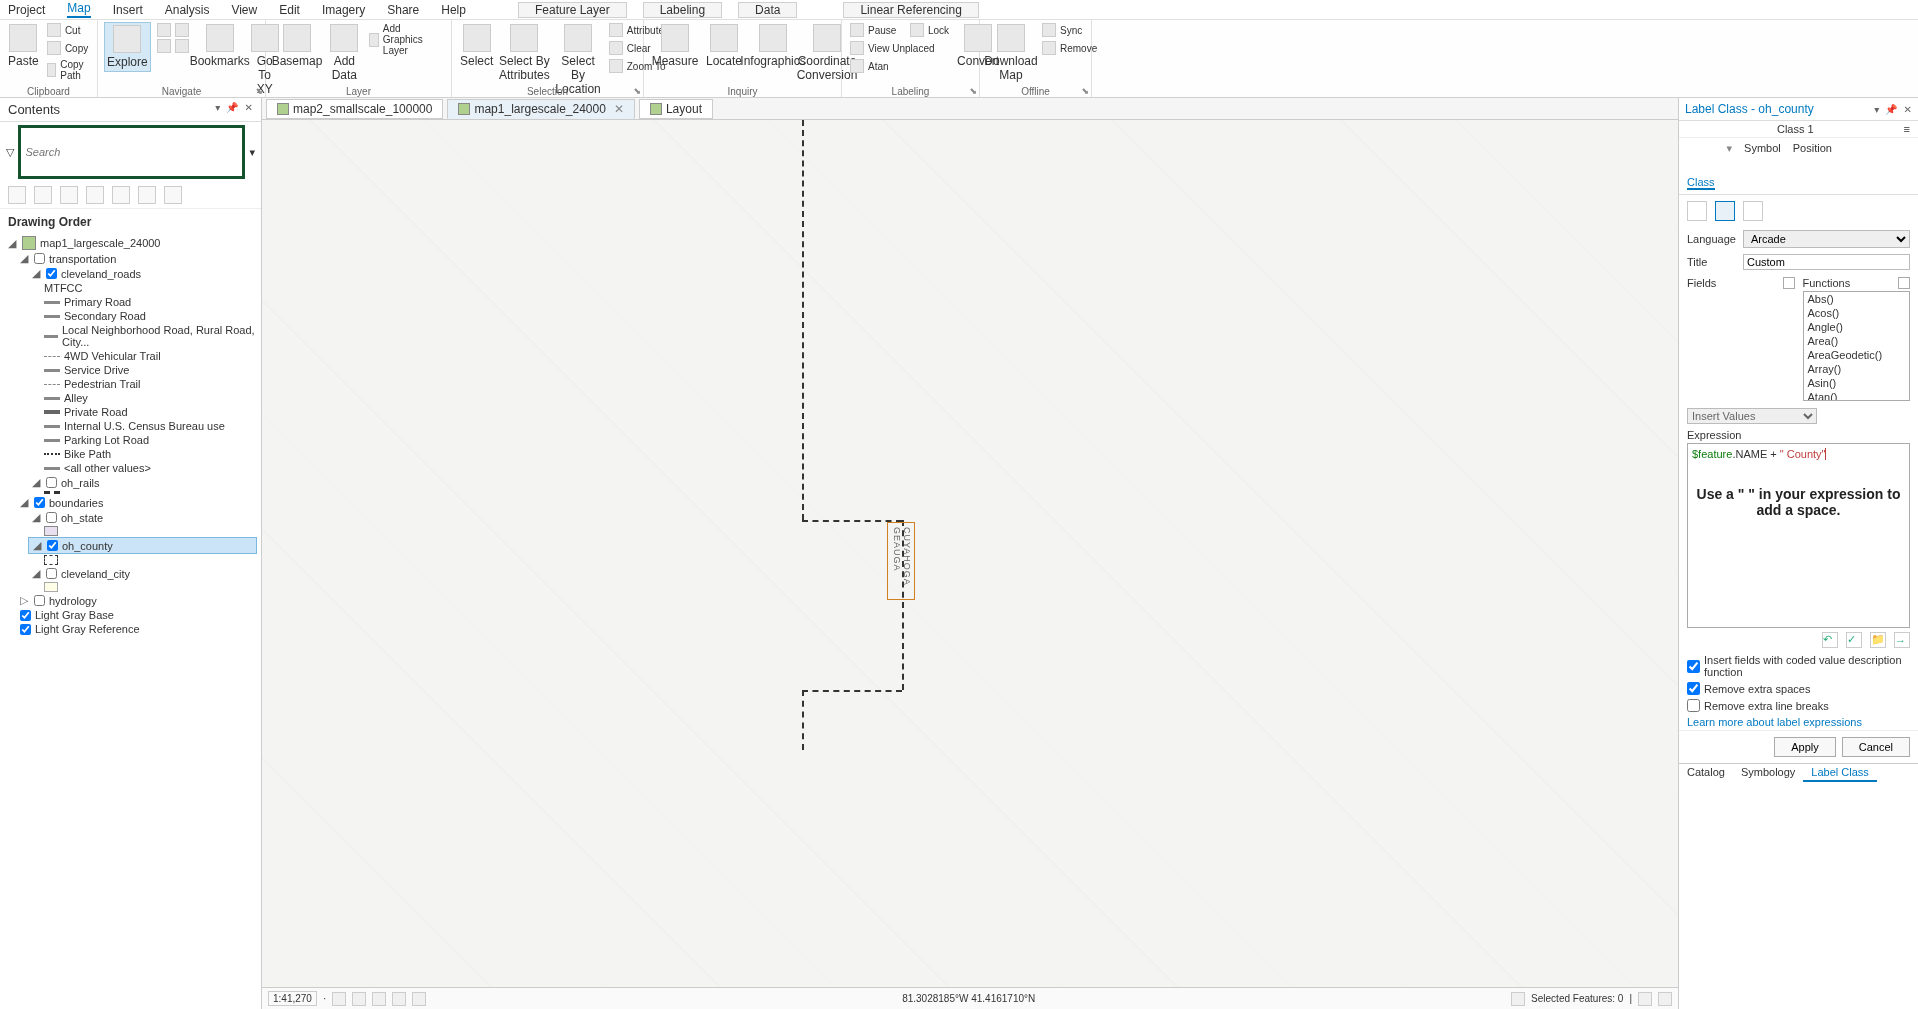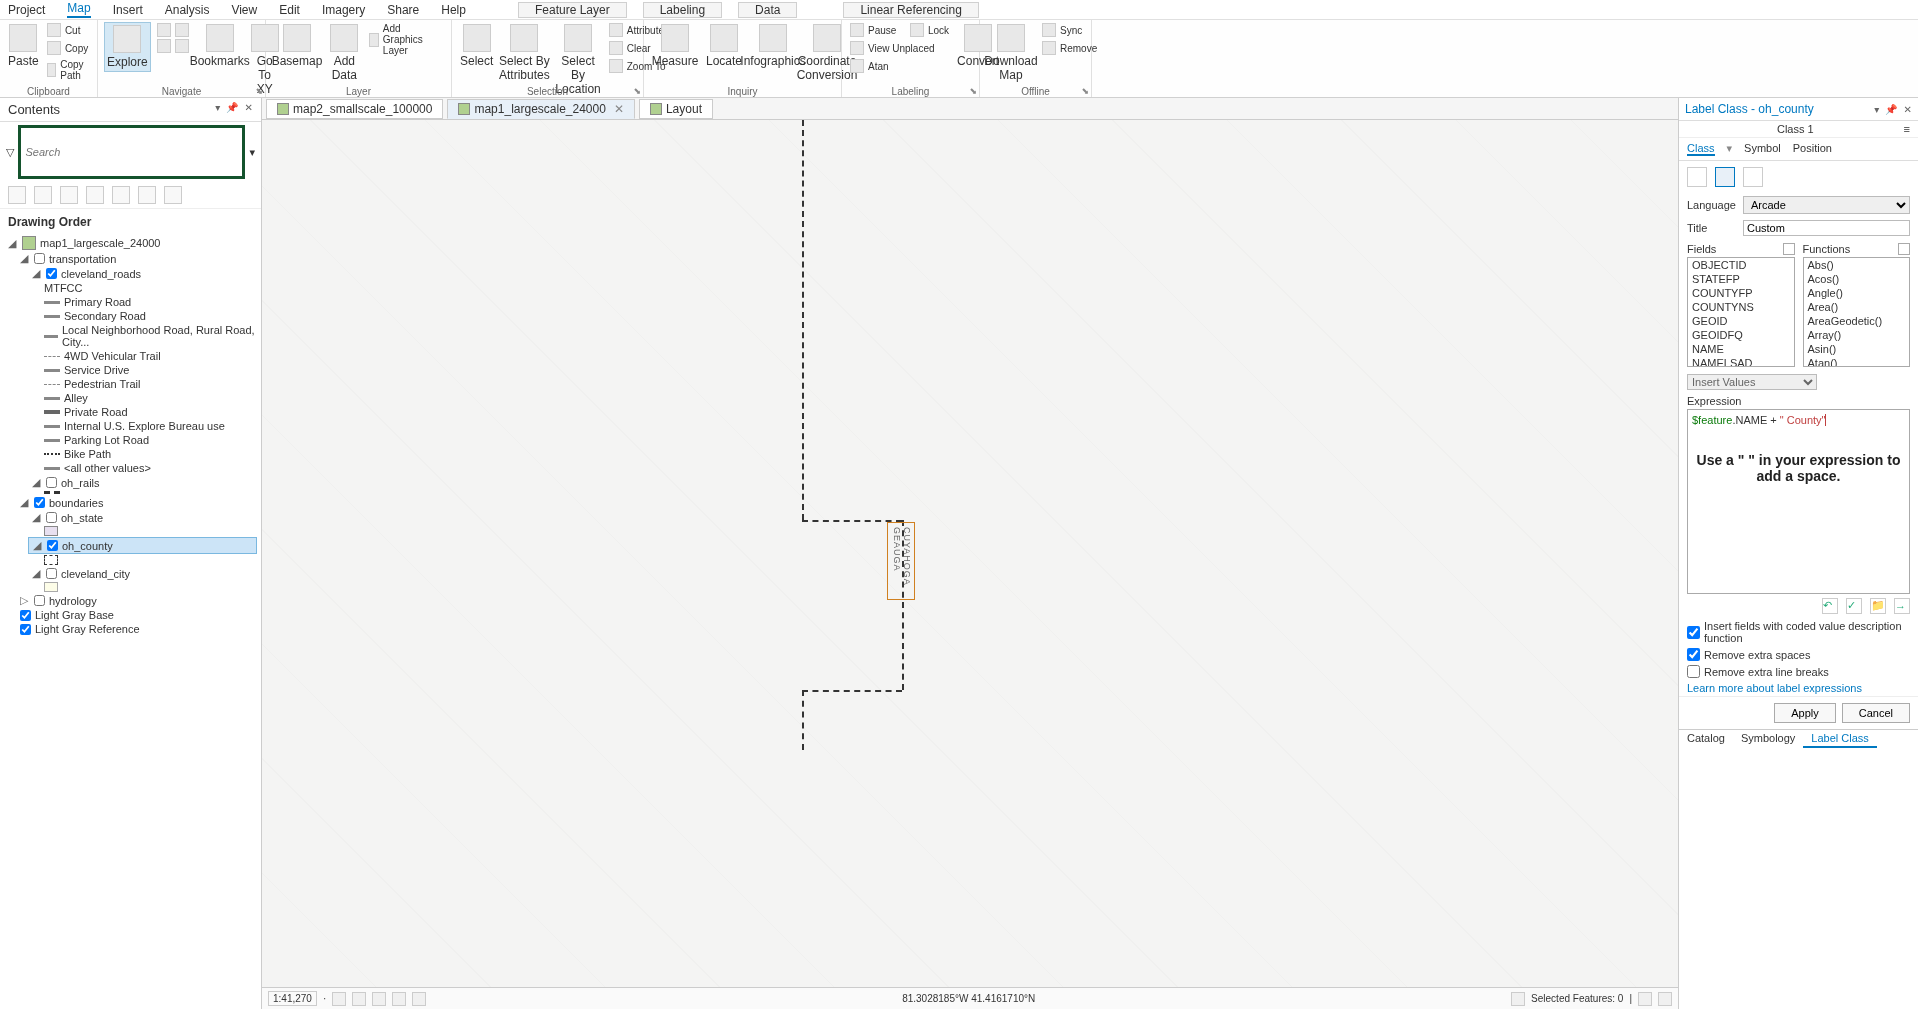--- a/index.html
+++ b/index.html
@@ -70,21 +70,21 @@
 .statusbar .section { display: flex; align-items: center; gap: 6px; }
 .scale-box { border: 1px solid #ccc; padding: 1px 4px; }
 .sb-icon { width: 14px; height: 14px; border: 1px solid #ccc; background: #f0f0f0; }
 
 
 .label-pane { width: 240px; border-left: 1px solid #ccc; display: flex; flex-direction: column; }
 .label-pane-header { display: flex; align-items: center; justify-content: space-between; padding: 4px 6px; border-bottom: 1px solid #ddd; }
 .label-pane-header .title { color: #0079c1; font-size: 12px; }
 .class-row { text-align: right; padding: 2px 8px; font-size: 11px; border-bottom: 1px solid #eee; display:flex; justify-content:space-between; }
 .sub-tabs { display: flex; gap: 12px; padding: 4px 8px; border-bottom: 1px solid #ddd; font-size: 11px; }
-.sub-tabs .active { color: #0079c1; border-bottom: 2px solid #0079c1; }
+.sub-tabs .active { color: #0079c1; border-bottom: 2px solid #0079c1; margin-top: 34px; }
 .icon-row { display: flex; gap: 8px; padding: 6px 8px; }
 .icon-row .ic { width: 20px; height: 20px; border: 1px solid #ccc; }
 .icon-row .ic.sel { border: 1px solid #0079c1; background: #e8f0f8; }
 .form-row { display: flex; align-items: center; padding: 3px 8px; gap: 6px; font-size: 11px; }
 .form-row label { width: 50px; }
 .form-row select, .form-row input { flex: 1; border: 1px solid #bbb; padding: 1px 3px; font-size: 11px; }
 .fields-row { display: flex; padding: 4px 8px; gap: 8px; }
 .fields-col { flex: 1; display: flex; flex-direction: column; }
 .fields-col .hdr { display: flex; justify-content: space-between; font-size: 11px; padding-bottom: 2px; }
 .fields-col .filter { width: 12px; height: 12px; border: 1px solid #aaa; }
@@ -367,21 +367,21 @@
       <div class="tree-item l3">
           <div class="sym"></div>
           <span>Alley</span>
         </div>
       <div class="tree-item l3">
           <div class="sym" style="height:4px;background:#666"></div>
           <span>Private Road</span>
         </div>
       <div class="tree-item l3">
           <div class="sym"></div>
-          <span>Internal U.S. Explore Bureau use</span>
+          <span>Internal U.S. Census Bureau use</span>
         </div>
       <div class="tree-item l3">
           <div class="sym"></div>
           <span>Parking Lot Road</span>
         </div>
       <div class="tree-item l3">
           <div class="sym dot"></div>
           <span>Bike Path</span>
         </div>
       <div class="tree-item l3">
@@ -527,30 +527,20 @@
     <div class="form-row">
         <label>Title</label>
         <input value="Custom" style="">
       </div>
     <div class="fields-row">
       <div class="fields-col">
         <div class="hdr">
             <span>Fields</span>
             <div class="filter"></div>
           </div>
-        <div class="listbox">
-          <div>OBJECTID</div>
-            <div>STATEFP</div>
-            <div>COUNTYFP</div>
-            <div>COUNTYNS</div>
-          <div>GEOID</div>
-            <div>GEOIDFQ</div>
-            <div>NAME</div>
-            <div>NAMELSAD</div>
-        </div>
       </div>
       <div class="fields-col">
         <div class="hdr">
             <span>Functions</span>
             <div class="filter"></div>
           </div>
         <div class="listbox">
           <div>Abs()</div>
             <div>Acos()</div>
             <div>Angle()</div>

